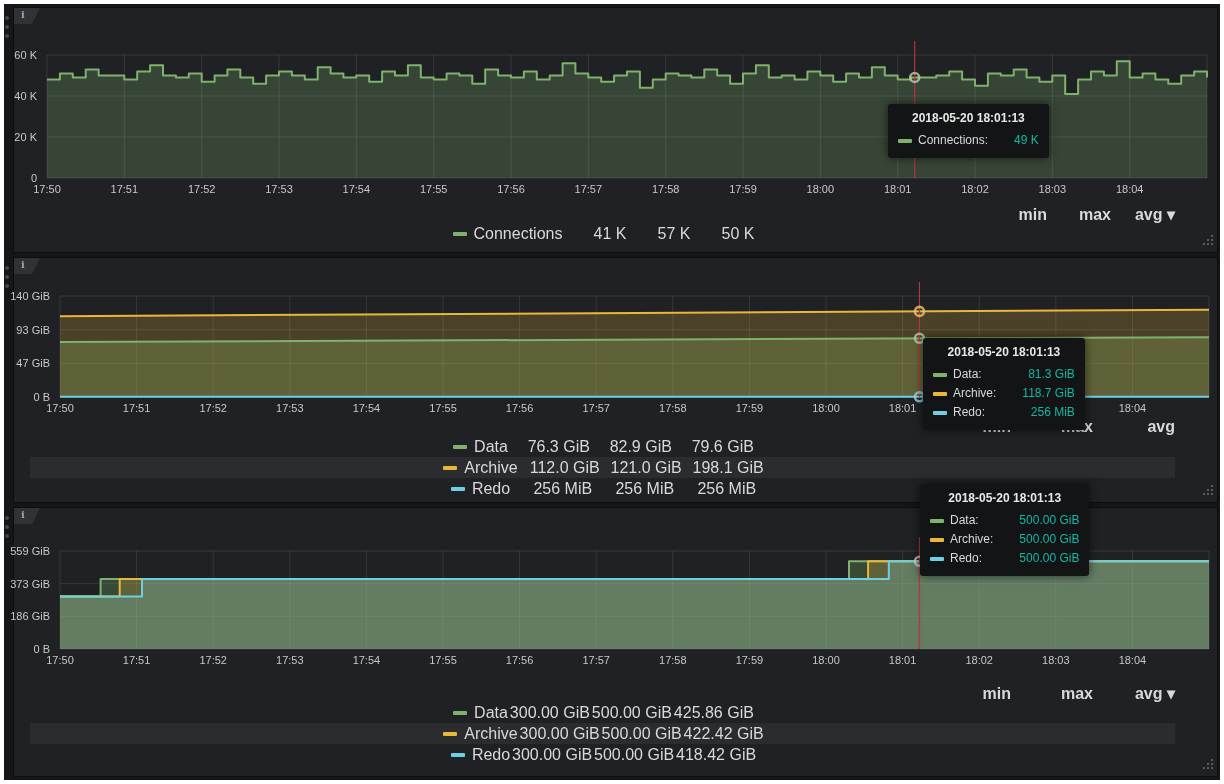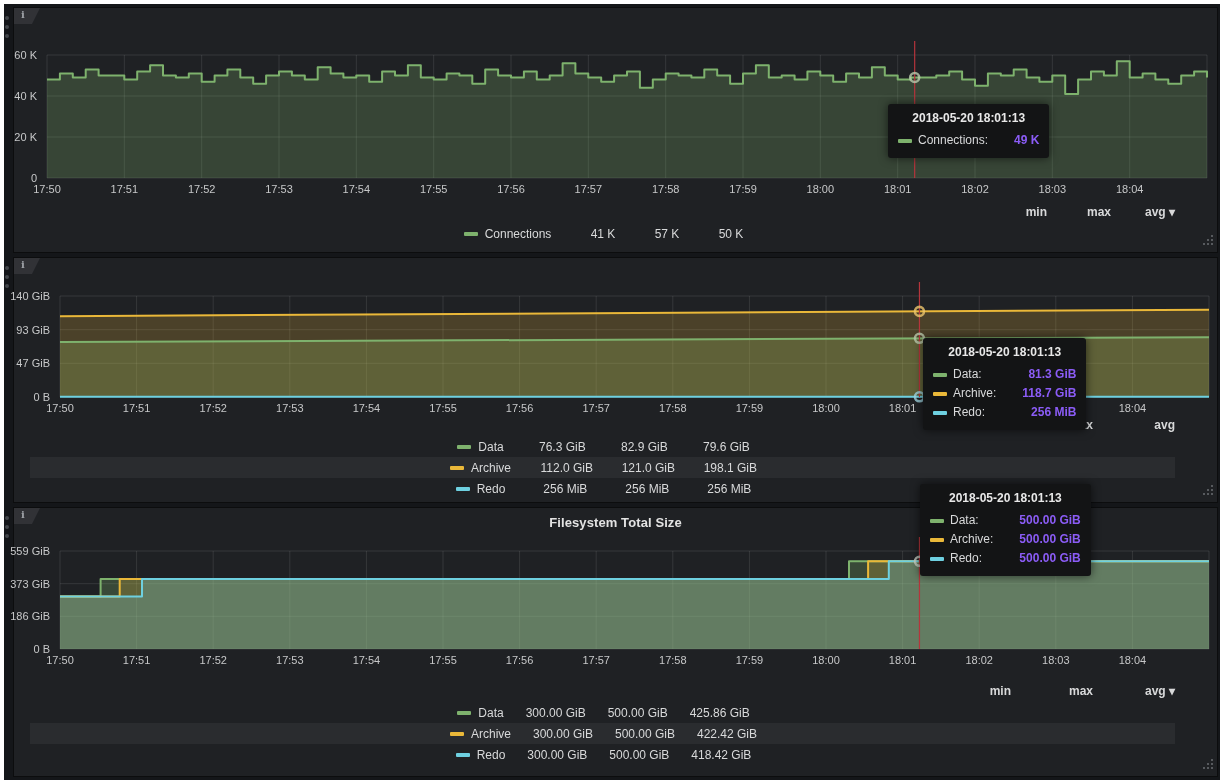--- a/index.html
+++ b/index.html
@@ -8,35 +8,35 @@
   .panel { position:absolute; left:10px; width:1203px; background:#1f2124; box-shadow:0 0 0 1px #0c0d0e; }
   .panel-title { position:absolute; top:7px; left:0; width:100%; text-align:center; font-size:13px; font-weight:700; color:#e3e3e3; letter-spacing:.1px; cursor:pointer; }
   .info-tab { position:absolute; top:0; left:0; width:26px; height:16px; background:#313236; clip-path:polygon(0 0,100% 0,calc(100% - 8px) 100%,0 100%); color:#9fa3a8; font-size:10px; font-weight:700; font-family:"DejaVu Serif", serif; padding:1px 0 0 7px; cursor:pointer; }
   .row-handle { position:absolute; left:-9px; top:8px; width:4px; height:30px; cursor:grab; }
   .row-handle i { display:block; width:4px; height:4px; border-radius:50%; background:#43464b; margin-bottom:5px; }
   .y-axis { position:absolute; top:0; left:0; }
   .y-axis span { position:absolute; right:5px; width:100%; text-align:right; font-size:11px; color:#c7c8c9; white-space:nowrap; }
   .chart { position:absolute; display:block; overflow:visible; }
   .x-axis { position:absolute; height:14px; }
   .x-axis span { position:absolute; top:0; transform:translateX(-50%); font-size:11px; color:#c7c8c9; white-space:nowrap; }
-  .legend { position:absolute; left:16px; right:42px; font-size:12px; }
+  .legend { position:absolute; left:16px; right:42px; font-size:16px; }
   .lg-head { text-align:right; height:18px; }
   .lg-h { color:#33b5e5; font-weight:700; cursor:pointer; }
   .lv { display:inline-block; width:82px; text-align:right; color:#d8d9da; }
   .panel-1 .lv { width:64px; }
   .lg-row { display:flex; justify-content:center; align-items:center; height:21px; padding-left:2px; }
   .lg-row.alt { background:rgba(255,255,255,0.05); }
   .lg-series { display:flex; align-items:center; gap:7px; color:#d8d9da; cursor:pointer; }
   .dash { display:inline-block; width:14px; height:4px; border-radius:1px; }
   .resize-handle { position:absolute; right:3px; bottom:2px; cursor:nwse-resize; }
   .tooltip { position:absolute; z-index:20; background:#131415; border-radius:3px; padding:7px 10px 8px 10px; box-shadow:0 0 10px rgba(0,0,0,.6); white-space:nowrap; }
   .tt-time { text-align:center; font-size:12px; font-weight:700; color:#e8e8e8; padding-bottom:6px; }
   .tt-row { display:flex; justify-content:space-between; gap:26px; font-size:12px; line-height:19px; }
   .tt-l { display:flex; align-items:center; gap:6px; color:#d8d9da; }
-  .tt-v { font-weight:700; color:#8b5cf6; }
+  .tt-v { font-weight:400; color:#14b8a6; }
 </style>
 </head>
 <body>
 
 <div class="dashboard">
 
   <section class="panel panel-1" style="top:4px; height:244px;">
     <div class="row-handle">
         <i></i>
         <i></i>
@@ -204,21 +204,20 @@
     </div>
   </section>
 
   <section class="panel panel-3" style="top:504px; height:268px;">
     <div class="row-handle">
         <i></i>
         <i></i>
         <i></i>
       </div>
     <div class="info-tab">i</div>
-    <h2 class="panel-title">Filesystem Total Size</h2>
     <div class="y-axis" style="width: 41px;">
         <span style="top:37.0px">559 GiB</span>
         <span style="top:69.7px">373 GiB</span>
         <span style="top:102.3px">186 GiB</span>
         <span style="top:135.0px">0 B</span>
       </div>
     <svg class="chart" viewBox="0 0 1149 98" preserveAspectRatio="none" style="left: 46px; top: 43px; width: 1149px; height: 98px;">
         <line x1="0" y1="0" x2="0" y2="98" stroke="rgba(255,255,255,0.10)" stroke-width="1"></line>
         <line x1="76.6" y1="0" x2="76.6" y2="98" stroke="rgba(255,255,255,0.10)" stroke-width="1"></line>
         <line x1="153.2" y1="0" x2="153.2" y2="98" stroke="rgba(255,255,255,0.10)" stroke-width="1"></line>

